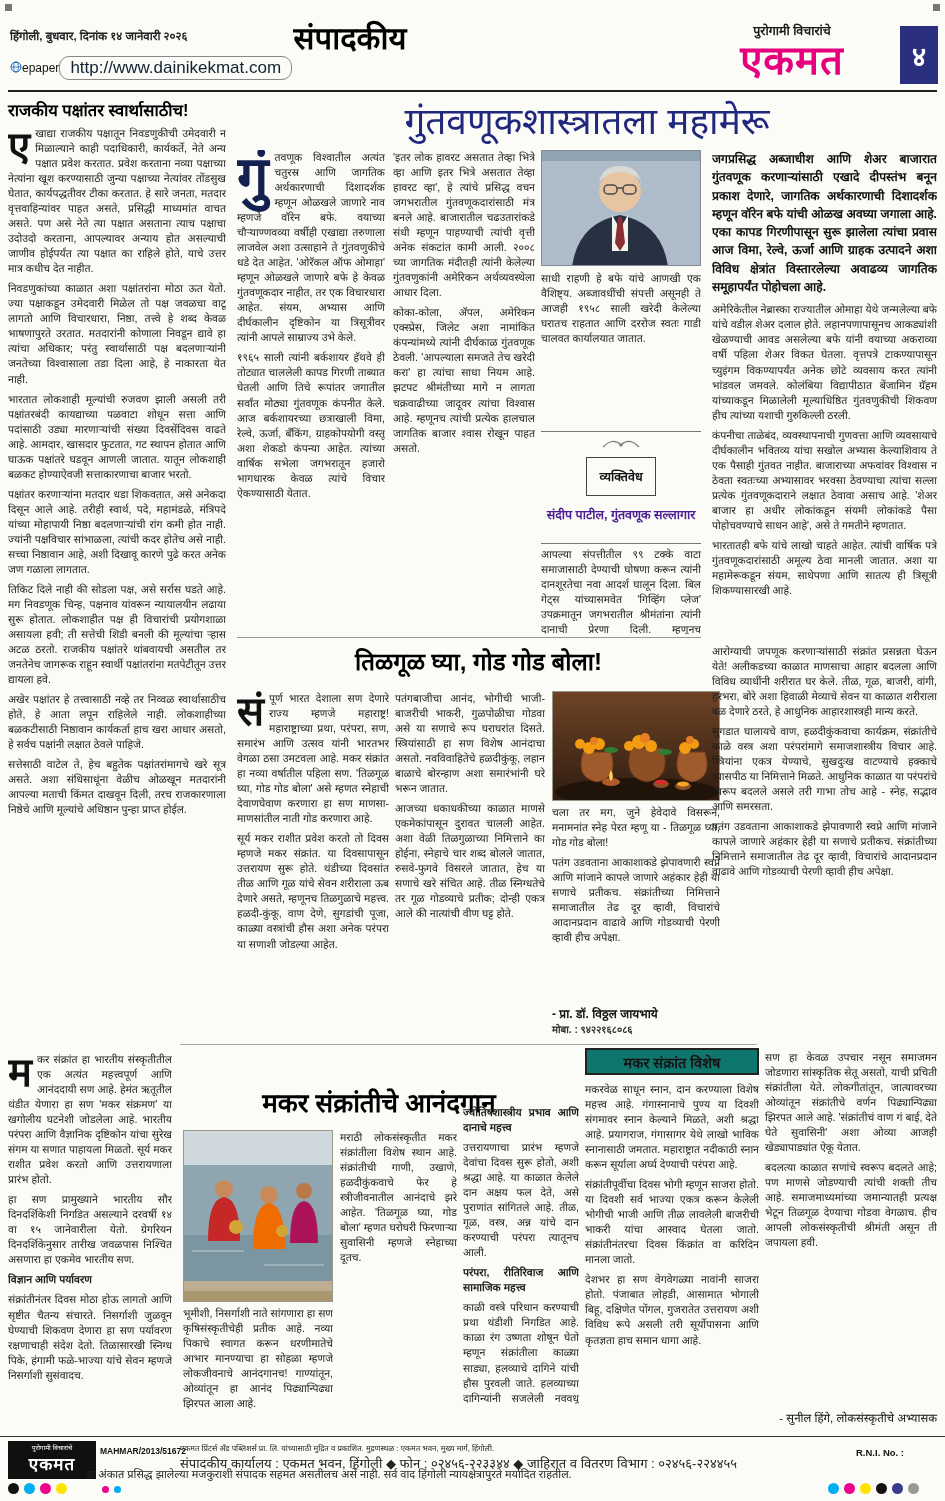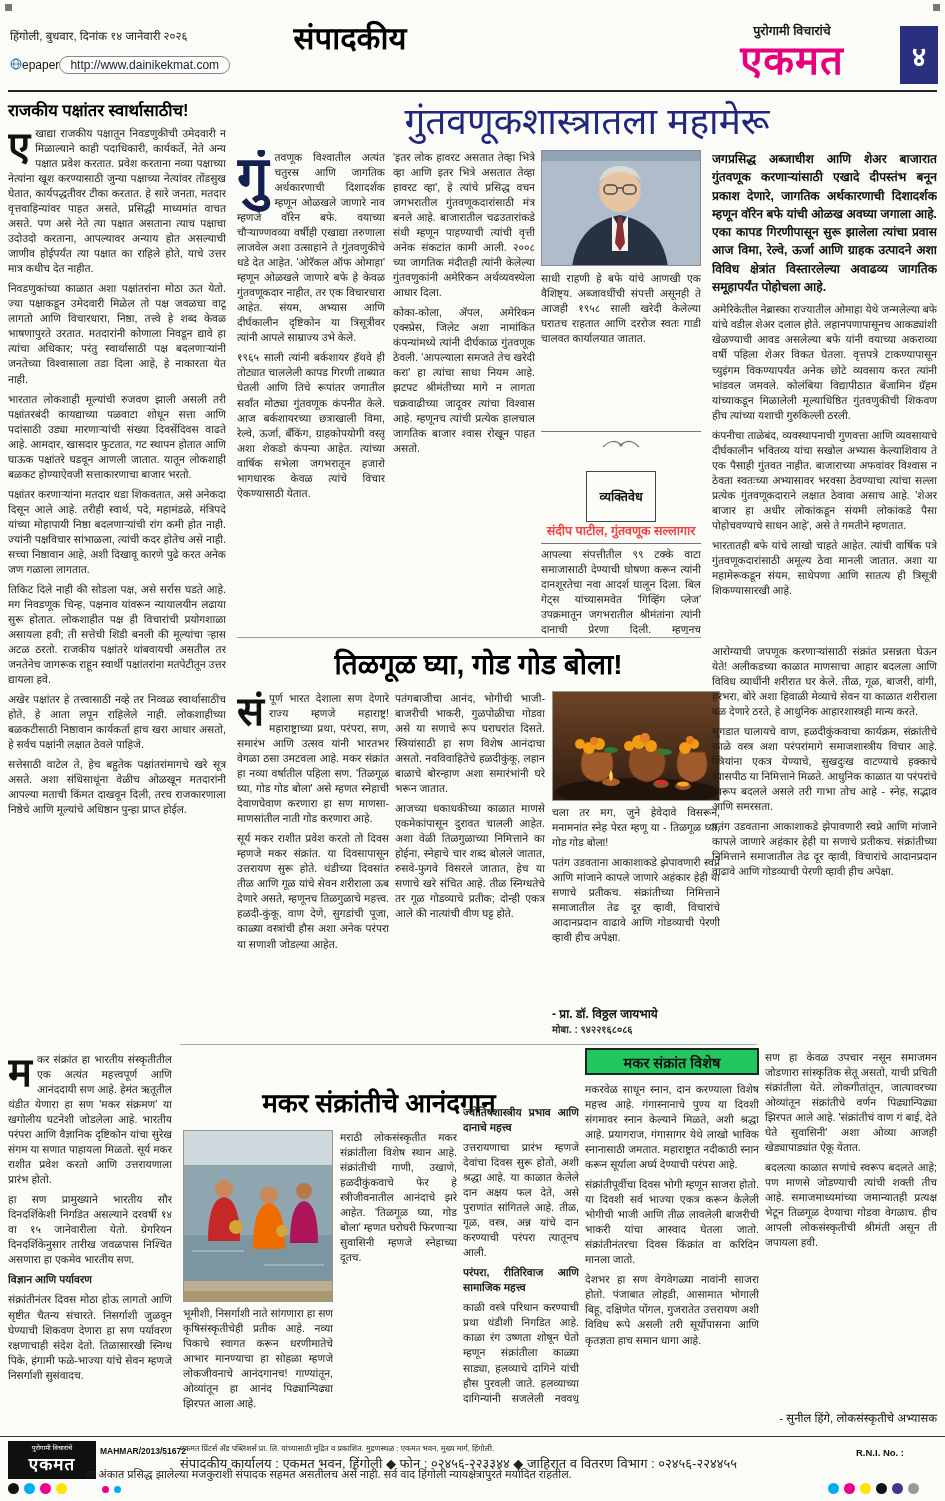--- a/index.html
+++ b/index.html
@@ -6,64 +6,64 @@
   html,body{background:#9a9a9a}
   .page{position:relative;width:945px;height:1501px;margin:0 auto;background:#fbfbf7;
         font-family:"Liberation Sans","DejaVu Sans",sans-serif;color:#141414;overflow:hidden}
   .abs{position:absolute}
   .col{position:absolute;overflow:hidden}
   .col p{font-size:10.6px;line-height:1.42;text-align:justify;margin-bottom:5px;color:#1d1d1d}
   .dropcap{float:left;font-size:40px;line-height:.85;font-weight:bold;padding:3px 5px 0 0;color:#111}
   .dropcap.huge{font-size:56px;padding-right:6px;color:#14204f}
   .subhead{font-weight:bold;font-size:11px;margin:3px 0 2px;text-align:left}
   
-  #dateline{left:10px;top:28px;font-size:11.5px;font-weight:normal;color:#222}
+  #dateline{left:10px;top:28px;font-size:11.5px;font-weight:bold;color:#222}
   #epaperRow{left:10px;top:56px;display:flex;align-items:center;font-size:12px}
-  #epaperRow .url-pill{border:1px solid #888;border-radius:10px;padding:1px 10px;font-size:12px;color:#123}
+  #epaperRow .url-pill{border:1px solid #888;border-radius:10px;padding:1px 10px;font-size:17px;color:#123}
   #sectionTitle{left:150px;top:16px;width:400px;text-align:center;font-size:31px;font-weight:bold;color:#000}
   #masthead{left:688px;top:22px;width:208px;text-align:center}
   #masthead .tagline{font-size:12.5px;font-weight:bold;color:#1b1b1b}
   #masthead .brand{font-size:40px;font-weight:bold;color:#e6007e;line-height:1.05;letter-spacing:1px}
   #pageNum{left:900px;top:26px;width:38px;height:58px;background:#2b2f7f;color:#fff;font-size:27px;font-weight:bold;
            display:flex;align-items:center;justify-content:center}
   #headerRule{left:8px;top:90px;width:929px;border-top:2px solid #222}
   .corner{width:7px;height:7px;background:#777}
   #cornerTL{left:5px;top:4px}#cornerTR{left:933px;top:4px}
   
   #hPolitics{left:8px;top:98px;width:218px;font-size:16.5px;font-weight:bold;color:#000}
   #politicsCol{left:8px;top:126px;width:218px;height:918px}
   
   #hBuffett{left:237px;top:94px;width:700px;text-align:center;font-size:37px;font-weight:normal;color:#20277c}
   #bCol1{left:237px;top:150px;width:148px;height:484px}
   #bCol2{left:393px;top:150px;width:142px;height:484px}
   #bPhoto{left:541px;top:150px;width:160px;height:116px;border:1px solid #889;overflow:hidden}
   #bCol3a{left:541px;top:271px;width:160px;height:157px}
   #vBox{left:541px;top:431px;width:160px;height:113px;border-top:1px solid #777;border-bottom:1px solid #777;
         text-align:center;padding-top:3px}
-  #vBox .vtitle{display:inline-block;border:1px solid #444;padding:16px 12px;font-size:12.5px;font-weight:bold;margin-top:18px}
-  #vBox .vperson{font-size:12.5px;font-weight:bold;color:#ef4444}
+  #vBox .vtitle{display:inline-block;border:1px solid #444;padding:10px 12px;font-size:12.5px;font-weight:bold;margin-top:4px}
+  #vBox .vperson{margin-top:10px;font-size:12.5px;font-weight:bold;color:#4c1d95}
   #bCol3b{left:541px;top:547px;width:160px;height:87px}
   #bRule{left:237px;top:637px;width:464px;border-top:1px solid #999}
   #rRail1{left:712px;top:150px;width:225px;height:486px}
   #rRail1 .intro{font-size:12.2px;line-height:1.5;font-weight:bold;text-align:justify;margin-bottom:6px;color:#101010}
   
-  #hTilgul{left:237px;top:644px;width:483px;text-align:center;font-size:28px;font-weight:bold;color:#000}
+  #hTilgul{left:237px;top:644px;width:483px;text-align:center;font-size:24px;font-weight:bold;color:#000}
   #tCol1{left:237px;top:691px;width:152px;height:352px}
   #tCol2{left:395px;top:691px;width:150px;height:352px}
   #tImg{left:552px;top:691px;width:168px;height:110px;border:1px solid #998;overflow:hidden}
   #tCol3{left:552px;top:805px;width:168px;height:198px}
   #tAuthor{left:552px;top:1005px;width:168px;text-align:left}
   #tAuthor .name{font-size:12px;font-weight:bold}
   #tAuthor .phone{font-size:10px;font-weight:bold;color:#333}
   #rRail2{left:712px;top:644px;width:225px;height:398px}
   #bottomRule{left:180px;top:1044px;width:577px;border-top:1px solid #aaa}
   
   #lbCol{left:8px;top:1052px;width:164px;height:382px}
   #makarBox{left:585px;top:1048px;width:174px;height:27px;border:2px solid #222;display:flex;align-items:center;
-            justify-content:center;font-size:14.5px;font-weight:bold;background:#22c55e}
+            justify-content:center;font-size:14.5px;font-weight:bold;background:#0f766e}
   #hMakar{left:178px;top:1084px;width:402px;text-align:center;font-size:26px;font-weight:bold;color:#000}
   #mImg{left:183px;top:1130px;width:150px;height:172px;border:1px solid #998;overflow:hidden}
   #mColA{left:340px;top:1130px;width:117px;height:302px}
   #mColB{left:463px;top:1102px;width:116px;height:302px}
   #mColC{left:183px;top:1306px;width:150px;height:128px}
   #spCol{left:585px;top:1082px;width:174px;height:352px}
   #rbCol{left:765px;top:1050px;width:172px;height:356px}
   #mAuthor{left:765px;top:1410px;width:172px;text-align:right;font-size:11.5px;font-weight:normal}
   
   #footerRule{left:0;top:1436px;width:945px;border-top:1.5px solid #333}

